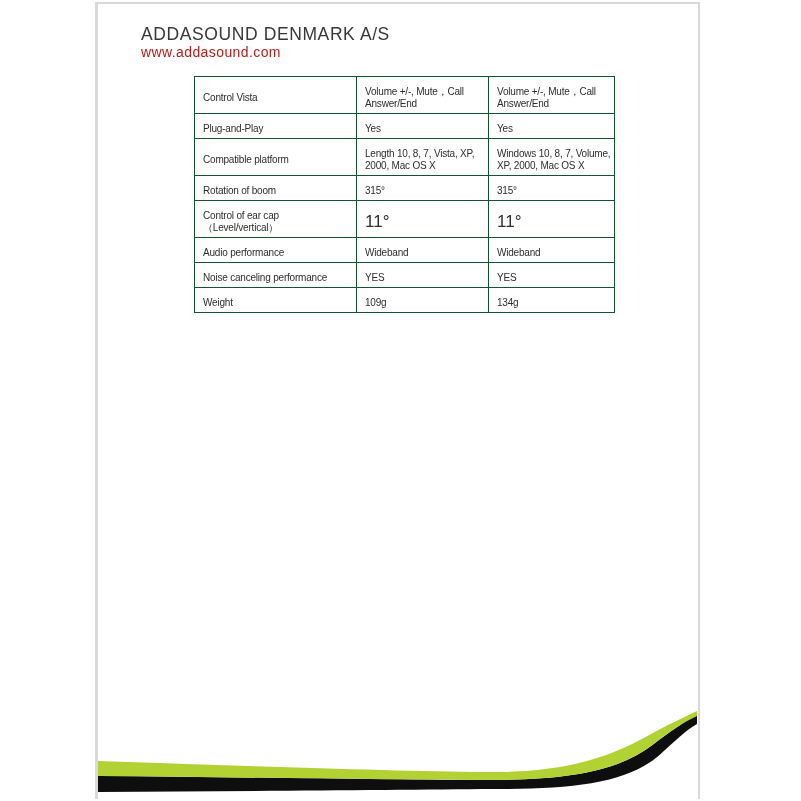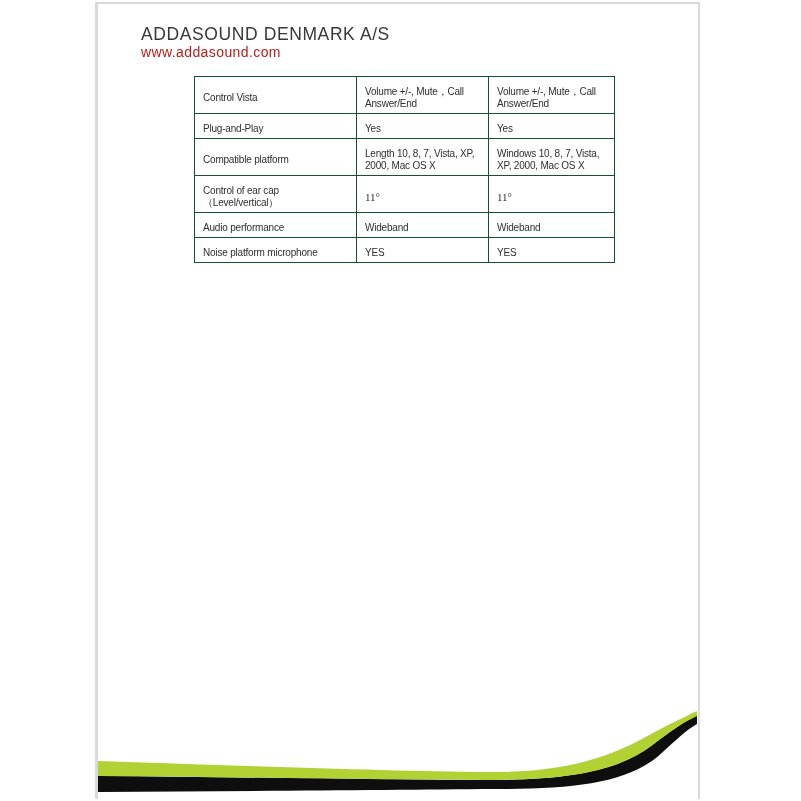--- a/index.html
+++ b/index.html
@@ -52,22 +52,22 @@
     color: #2e2e2e;
     vertical-align: middle;
     padding: 9px 2px 3px 8px;
     white-space: pre-line;
     overflow: hidden;
   }
   .spec-table col.c1 { width: 162px; }
   .spec-table col.c2 { width: 132px; }
   .spec-table col.c3 { width: 126px; }
   .spec-table td.serif {
-    font-family: Liberation Serif, serif;
-    font-size: 11px;
+    font-family: Liberation Sans, sans-serif;
+    font-size: 17px;
     letter-spacing: 0;
   }
   .swoosh {
     position: absolute;
     left: 0; bottom: 4px;
     width: 100%; height: 95px;
     display: block;
   }
 </style>
 </head>
@@ -97,38 +97,48 @@
         </tr>
         <tr>
           <td>Plug-and-Play</td>
           <td>Yes</td>
           <td>Yes</td>
         </tr>
         <tr>
           <td>Compatible platform</td>
           <td>Length 10, 8, 7, Vista, XP,
 2000, Mac OS X</td>
-          <td>Windows 10, 8, 7, Vista,
+          <td>Windows 10, 8, 7, Volume,
 XP, 2000, Mac OS X</td>
+        </tr>
+        <tr>
+          <td>Rotation of boom</td>
+          <td>315°</td>
+          <td>315°</td>
         </tr>
         <tr>
           <td>Control of ear cap
 （Level/vertical）</td>
           <td class="serif">11°</td>
           <td class="serif">11°</td>
         </tr>
         <tr>
           <td>Audio performance</td>
           <td>Wideband</td>
           <td>Wideband</td>
         </tr>
         <tr>
-          <td>Noise platform microphone</td>
+          <td>Noise canceling performance</td>
           <td>YES</td>
           <td>YES</td>
+        </tr>
+        <tr>
+          <td>Weight</td>
+          <td>109g</td>
+          <td>134g</td>
         </tr>
       </tbody>
   </table>
 
   <svg class="swoosh" viewBox="0 0 606 95" preserveAspectRatio="none" aria-hidden="true">
     <path d="M0,76
              C150,77 300,80 395,80
              C470,80 525,72 560,45
              C578,31 592,23 605,13
              L605,24

